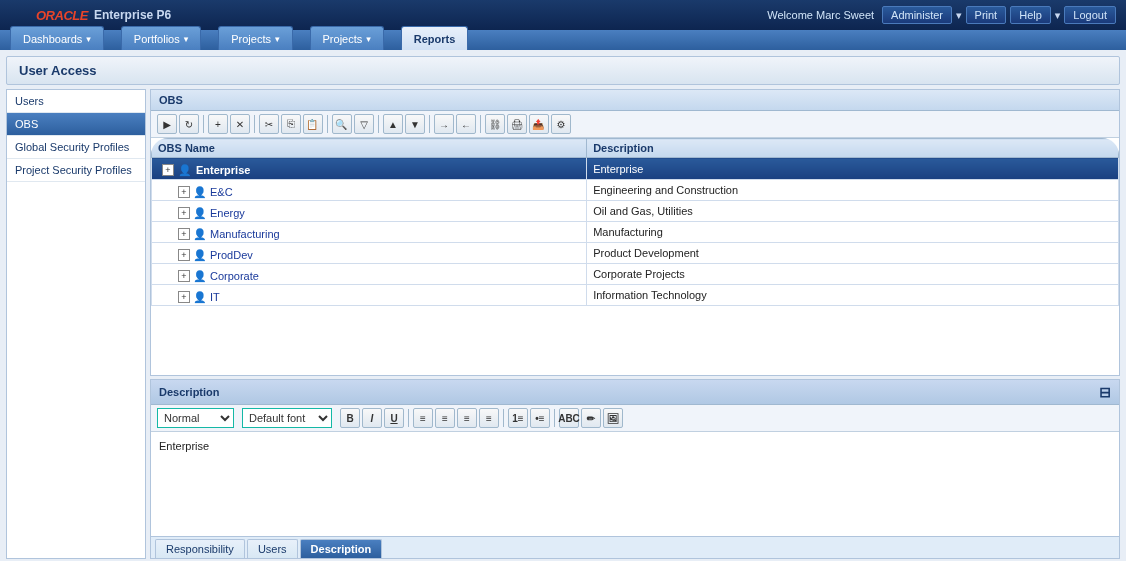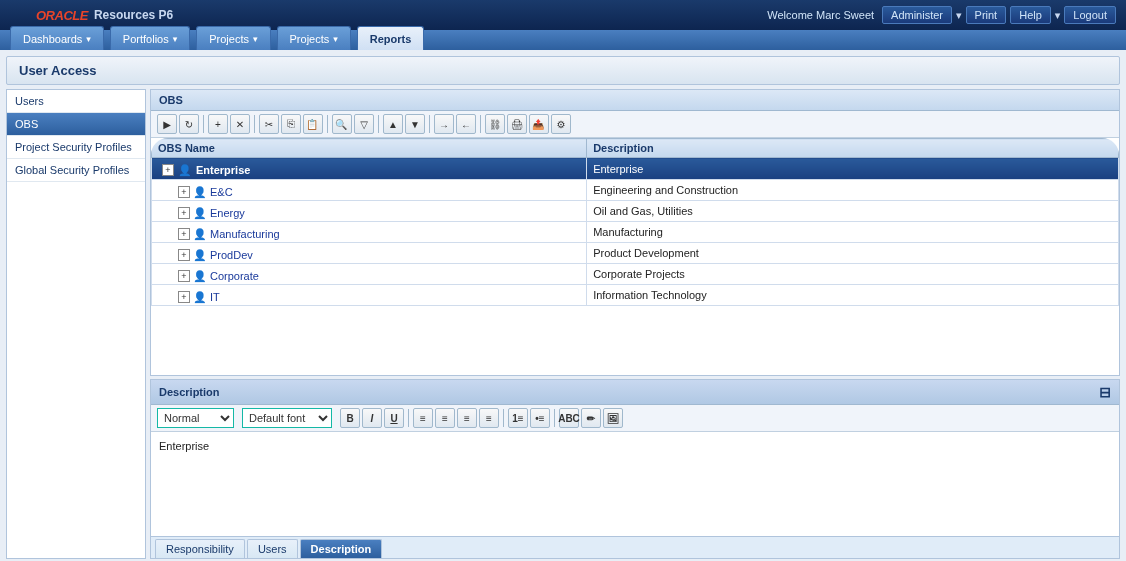--- a/index.html
+++ b/index.html
@@ -51,21 +51,21 @@
     }
     .welcome-text { color: #d0e4f8; margin-right: 4px; }
 
     
     .nav-tabs {
       background: linear-gradient(to bottom, #4a7fc0, #2d5f9e);
       height: 20px;
       display: flex;
       align-items: flex-end;
       padding: 0 10px;
-      gap: 6px;
+      gap: 17px;
     }
     .nav-tab {
       background: linear-gradient(to bottom, #6a9fd8, #4a7fc0);
       border: 1px solid #3a6aaa;
       border-bottom: none;
       color: #fff;
       padding: 4px 12px;
       cursor: pointer;
       font-size: 11px;
       border-radius: 3px 3px 0 0;
@@ -330,21 +330,21 @@
       color: #fff;
       font-weight: bold;
     }
   </style>
 </head>
 <body>
 
 <div class="top-bar">
   <div class="logo-area">
     <span class="oracle-logo"><span>ORACLE</span></span>
-    <span class="primavera-p6">Resources P6</span>
+    <span class="primavera-p6">Enterprise P6</span>
   </div>
   <div class="top-right">
     <span class="welcome-text">Welcome Marc Sweet</span>
     <button class="top-right-btn">Administer</button>
     <span>▾</span>
     <button class="top-right-btn">Print</button>
     <button class="top-right-btn">Help</button>
     <span>▾</span>
     <button class="top-right-btn">Logout</button>
   </div>
@@ -375,22 +375,22 @@
 <div class="main-content">
   <div class="section-header">
     <span>User Access</span>
   </div>
 
   <div class="content-area">
 
     <div class="sidebar">
       <div class="sidebar-item">Users</div>
       <div class="sidebar-item active">OBS</div>
+      <div class="sidebar-item">Global Security Profiles</div>
       <div class="sidebar-item">Project Security Profiles</div>
-      <div class="sidebar-item">Global Security Profiles</div>
     </div>
 
     <div class="right-panel">
 
       <div class="obs-panel">
         <div class="panel-title-bar">OBS</div>
 
         <div class="toolbar">
           <div class="toolbar-btn">▶</div>
           <div class="toolbar-btn">↻</div>

